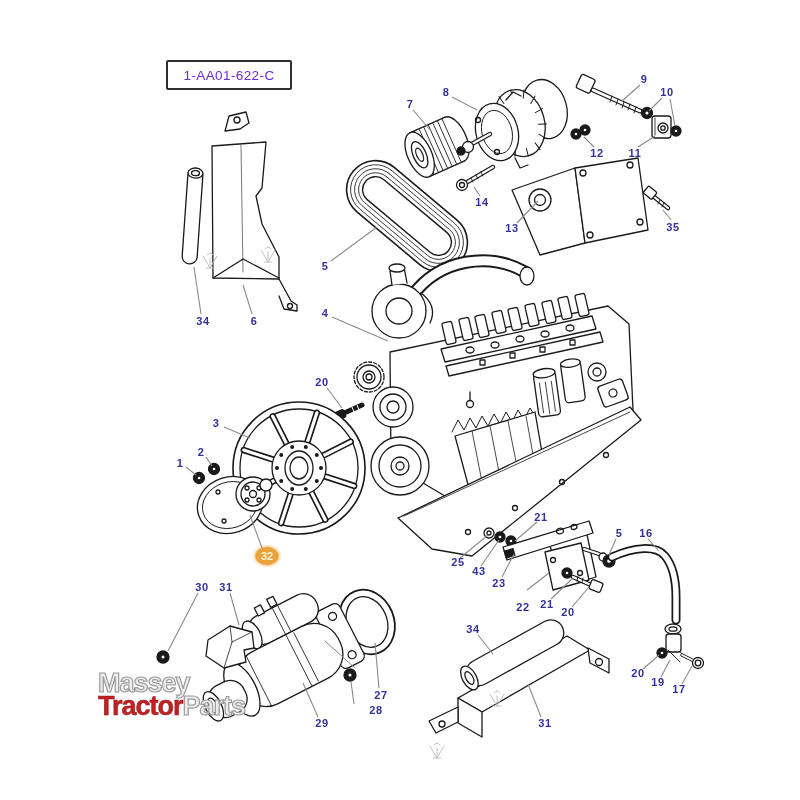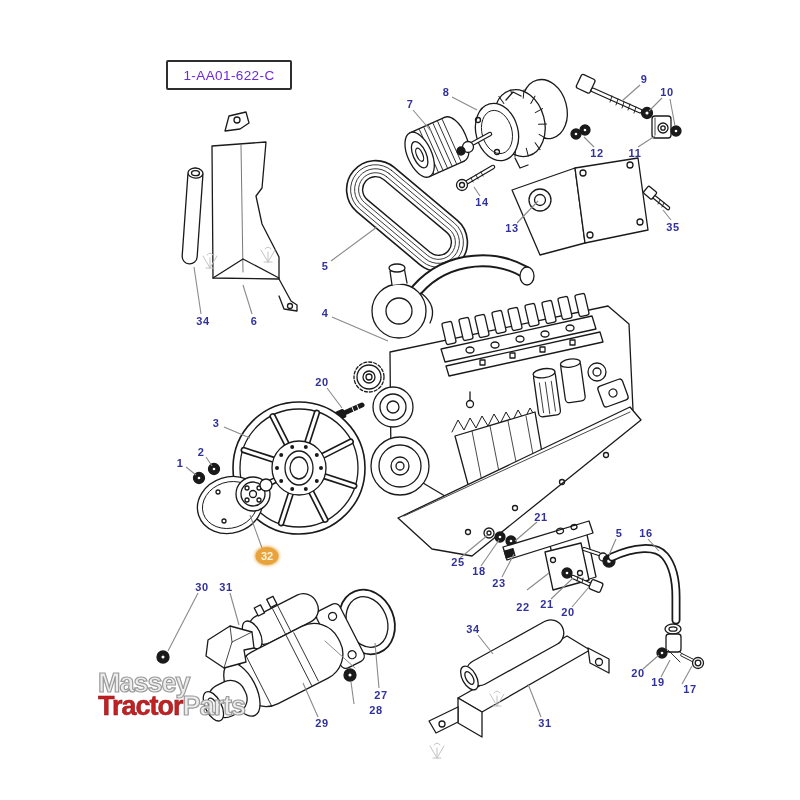--- a/index.html
+++ b/index.html
@@ -422,29 +422,29 @@
       <span class="callout" style="left: 410px; top: 104px;">7</span>
       <span class="callout" style="left: 446px; top: 92px;">8</span>
       <span class="callout" style="left: 644px; top: 79px;">9</span>
       <span class="callout" style="left: 667px; top: 92px;">10</span>
       <span class="callout" style="left: 635px; top: 153px;">11</span>
       <span class="callout" style="left: 597px; top: 153px;">12</span>
       <span class="callout" style="left: 512px; top: 228px;">13</span>
       <span class="callout" style="left: 482px; top: 202px;">14</span>
       <span class="callout" style="left: 646px; top: 533px;">16</span>
       <span class="callout" style="left: 619px; top: 533px;">5</span>
-      <span class="callout" style="left: 679px; top: 689px; margin-left: 11px;">17</span>
+      <span class="callout" style="left: 679px; top: 689px;">17</span>
       <span class="callout" style="left: 638px; top: 673px;">20</span>
       <span class="callout" style="left: 658px; top: 682px;">19</span>
       <span class="callout" style="left: 568px; top: 612px;">20</span>
       <span class="callout" style="left: 541px; top: 517px;">21</span>
       <span class="callout" style="left: 547px; top: 604px;">21</span>
       <span class="callout" style="left: 523px; top: 579px; margin-top: 28px;">22</span>
       <span class="callout" style="left: 499px; top: 583px;">23</span>
-      <span class="callout" style="left: 479px; top: 571px;">18</span>
+      <span class="callout" style="left: 479px; top: 571px;">43</span>
       <span class="callout" style="left: 458px; top: 562px;">25</span>
       <span class="callout" style="left: 545px; top: 723px;">31</span>
       <span class="callout" style="left: 381px; top: 695px;">27</span>
       <span class="callout" style="left: 376px; top: 710px;">28</span>
       <span class="callout" style="left: 322px; top: 723px;">29</span>
       <span class="callout" style="left: 202px; top: 587px;">30</span>
       <span class="callout" style="left: 226px; top: 587px; text-align: right;">31</span>
       <span class="callout highlight" style="left: 267px; top: 556px;">32</span>
       <span class="callout" style="left: 322px; top: 382px;">20</span>
       <span class="callout" style="left: 203px; top: 321px;">34</span>

